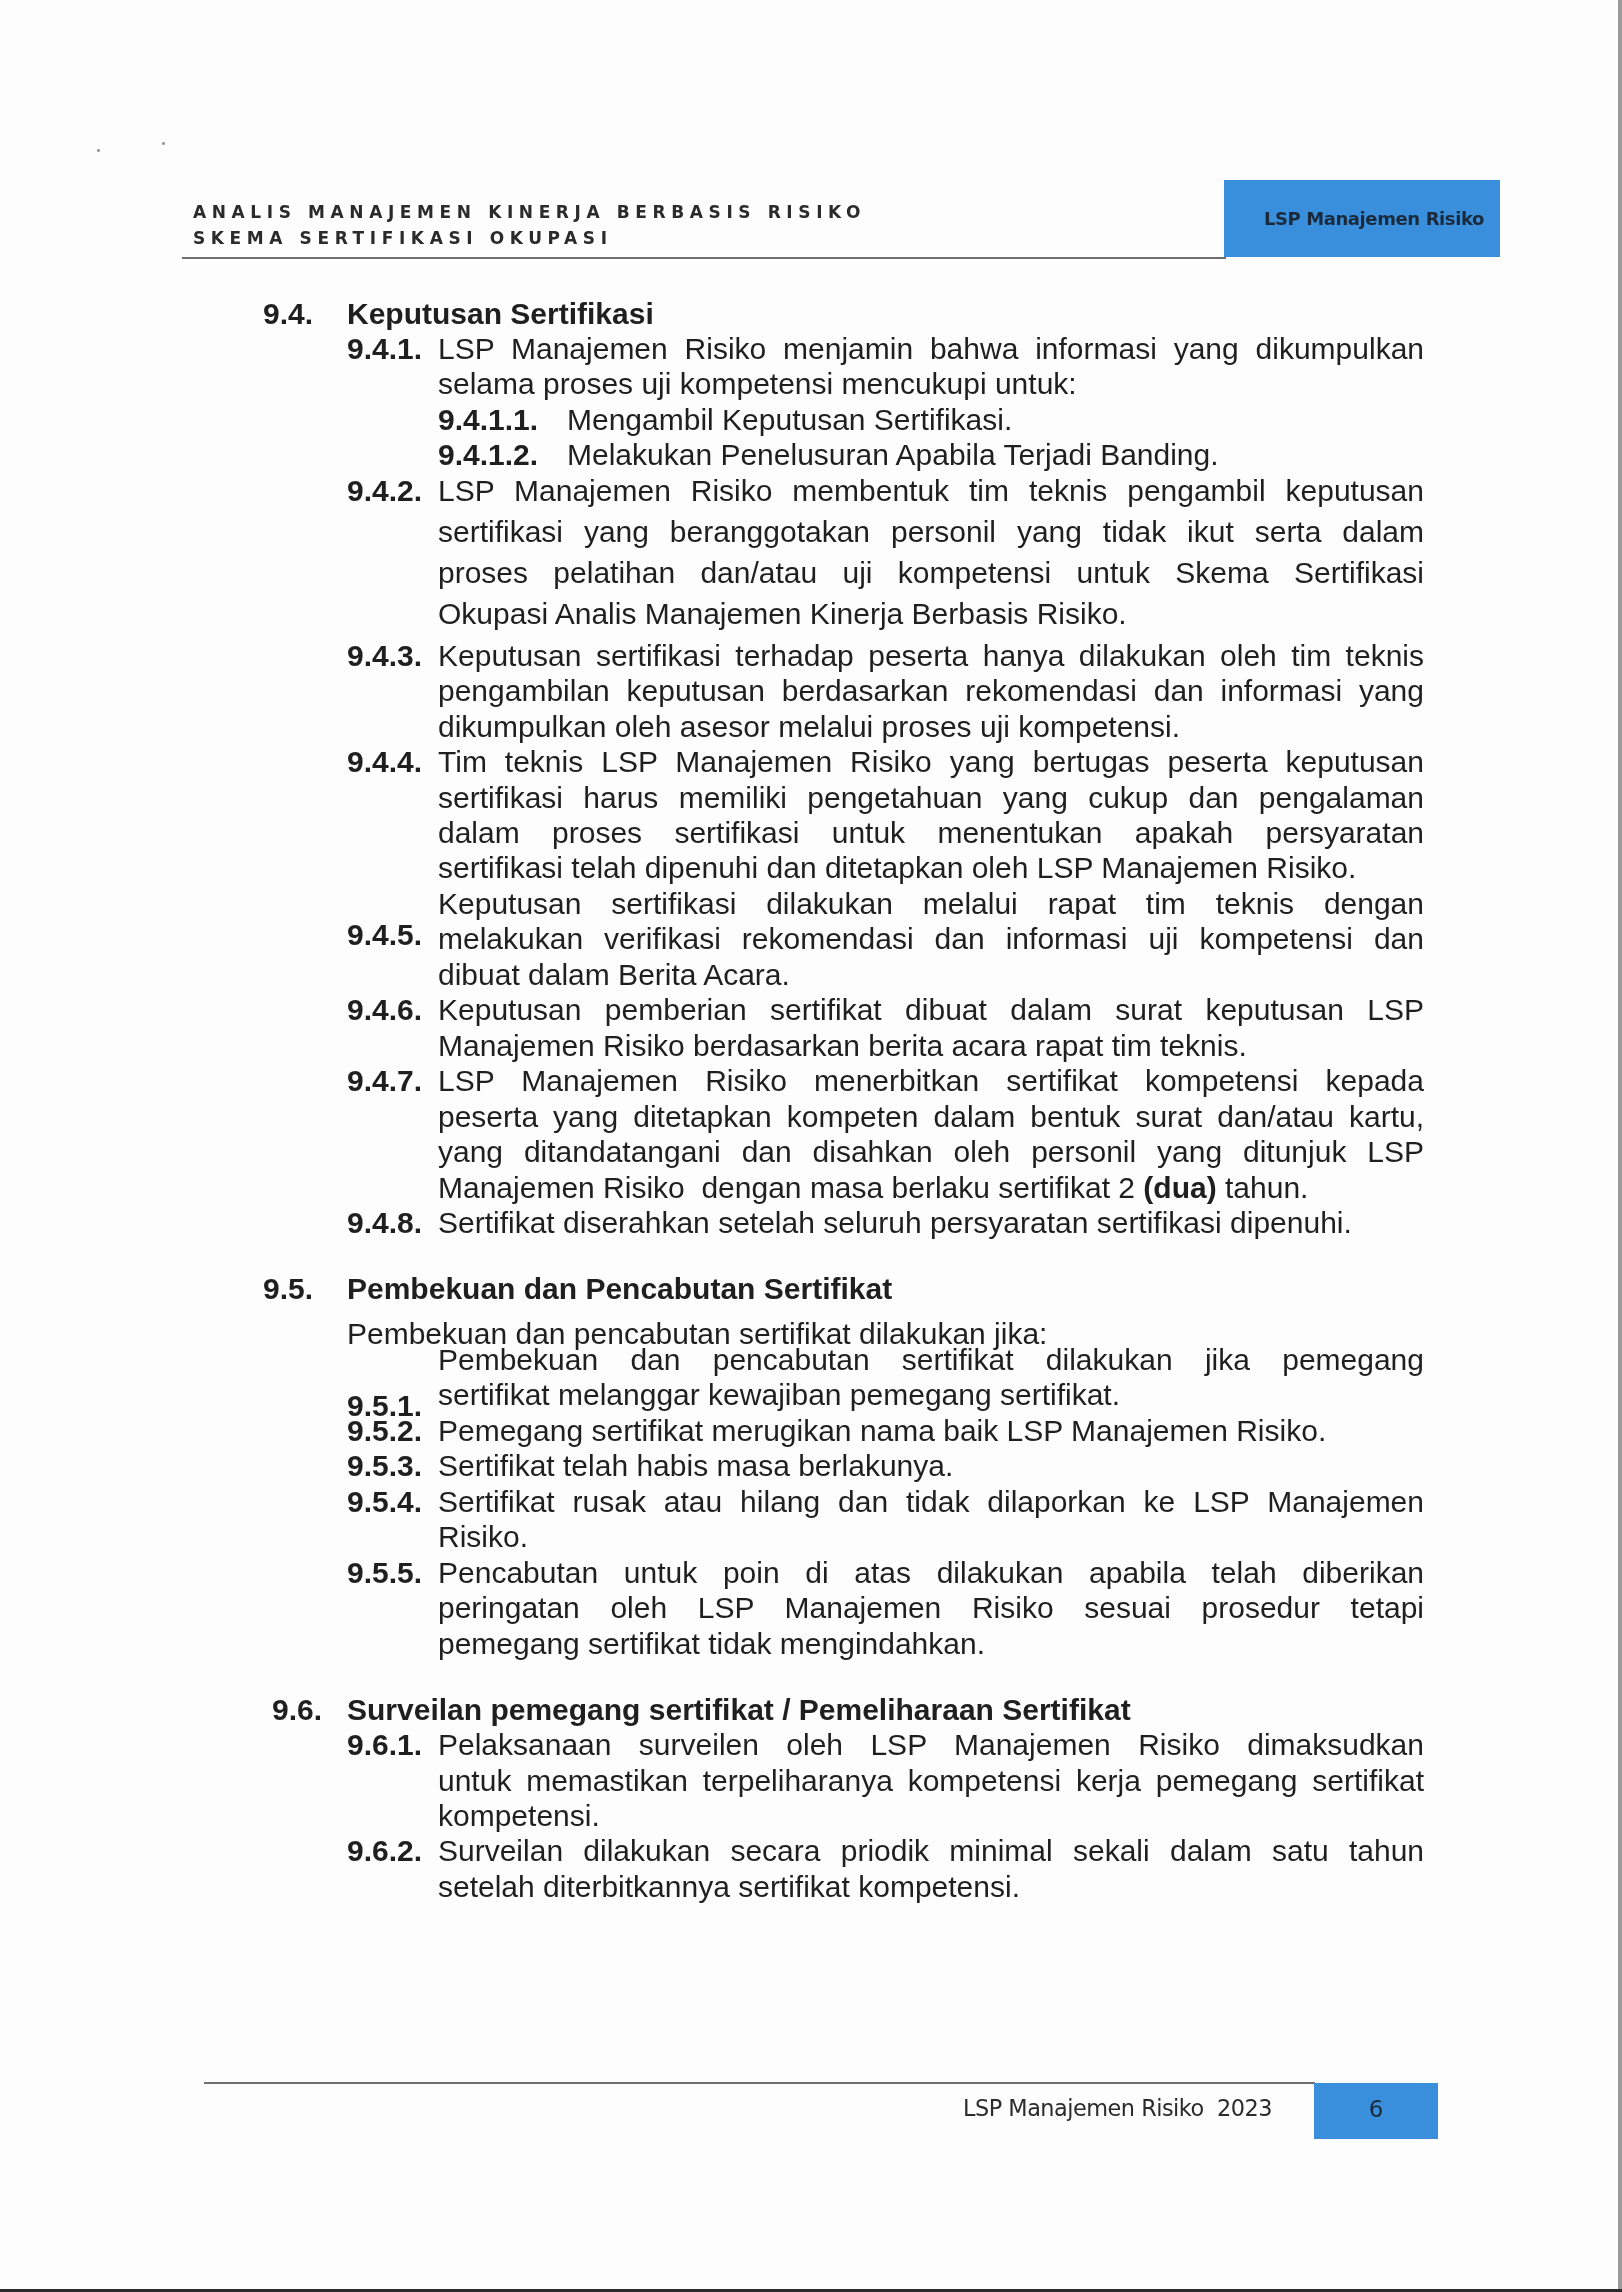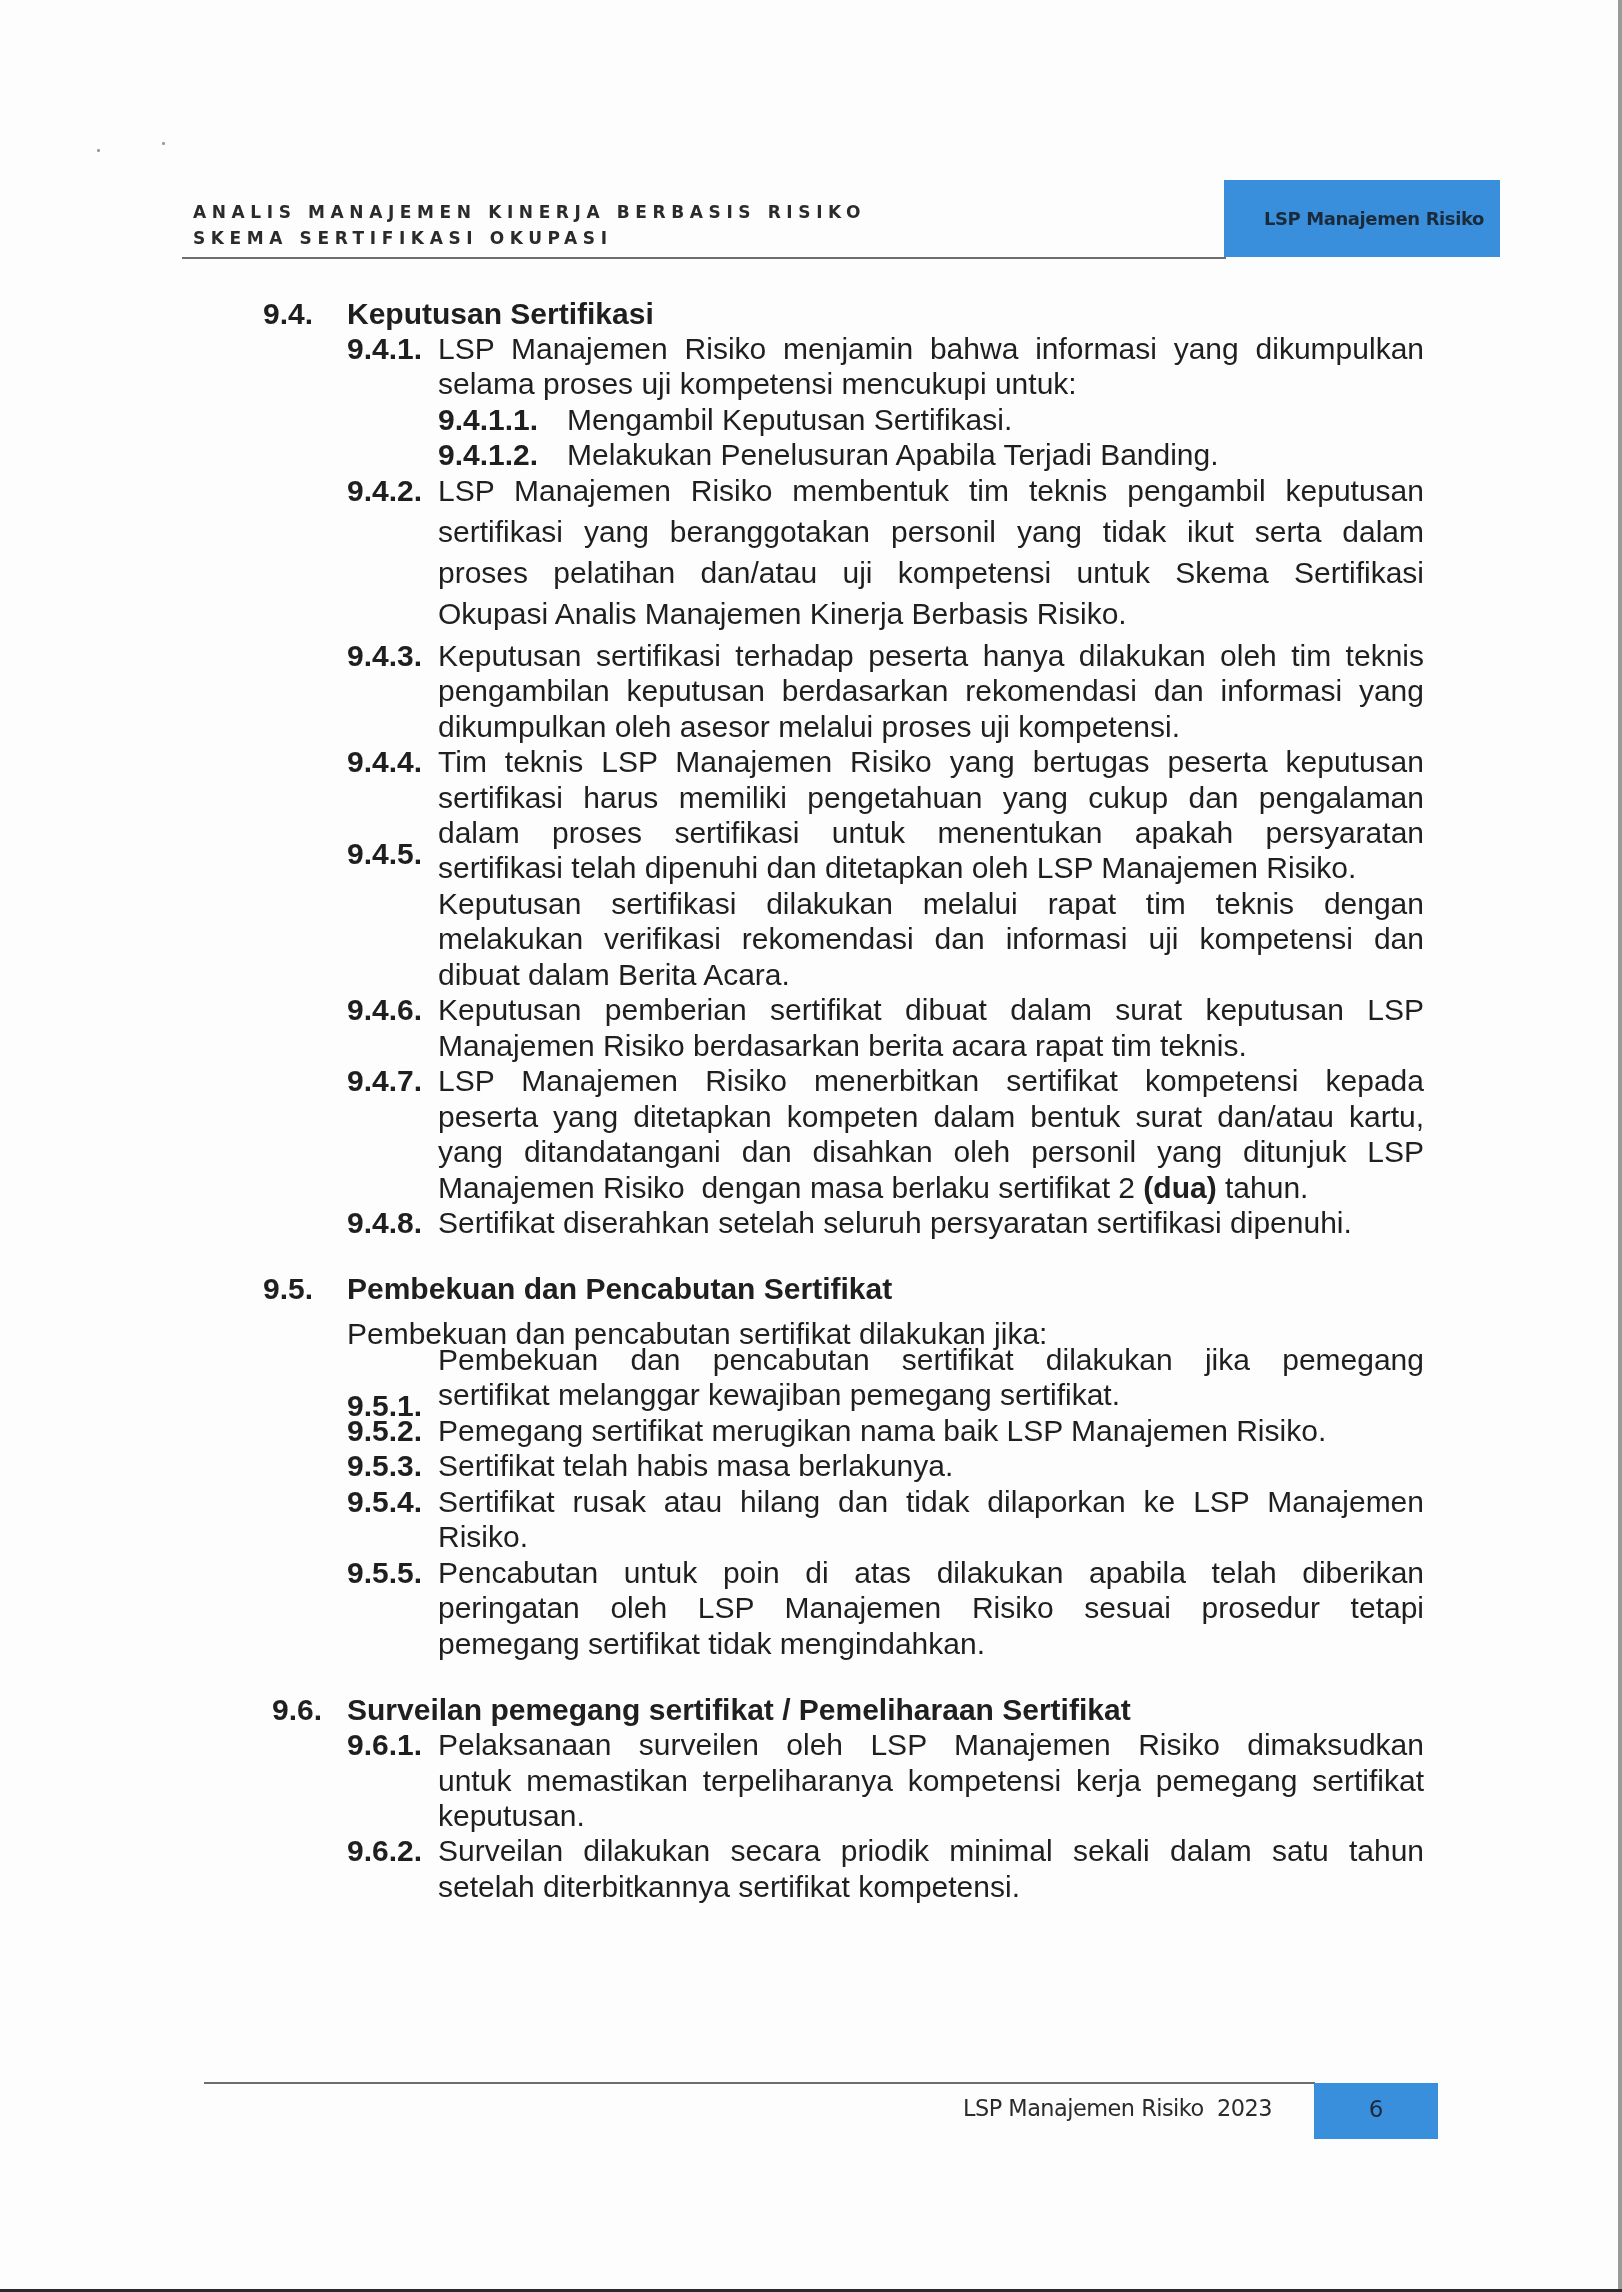--- a/index.html
+++ b/index.html
@@ -66,21 +66,21 @@
     <div class="line" style="left: 438px; top: 596px;">Okupasi Analis Manajemen Kinerja Berbasis Risiko.</div>
     <div class="line num" style="left: 347px; top: 638px;">9.4.3.</div>
     <div class="line just" style="left: 438px; top: 638px; width: 986px;">Keputusan sertifikasi terhadap peserta hanya dilakukan oleh tim teknis</div>
     <div class="line just" style="left: 438px; top: 673px; width: 986px;">pengambilan keputusan berdasarkan rekomendasi dan informasi yang</div>
     <div class="line" style="left: 438px; top: 709px;">dikumpulkan oleh asesor melalui proses uji kompetensi.</div>
     <div class="line num" style="left: 347px; top: 744px;">9.4.4.</div>
     <div class="line just" style="left: 438px; top: 744px; width: 986px;">Tim teknis LSP Manajemen Risiko yang bertugas peserta keputusan</div>
     <div class="line just" style="left: 438px; top: 780px; width: 986px;">sertifikasi harus memiliki pengetahuan yang cukup dan pengalaman</div>
     <div class="line just" style="left: 438px; top: 815px; width: 986px;">dalam proses sertifikasi untuk menentukan apakah persyaratan</div>
     <div class="line" style="left: 438px; top: 850px;">sertifikasi telah dipenuhi dan ditetapkan oleh LSP Manajemen Risiko.</div>
-    <div class="line num" style="left: 347px; top: 836px;">9.4.5.</div>
+    <div class="line num" style="left: 347px; top: 917px;">9.4.5.</div>
     <div class="line just" style="left: 438px; top: 886px; width: 986px;">Keputusan sertifikasi dilakukan melalui rapat tim teknis dengan</div>
     <div class="line just" style="left: 438px; top: 921px; width: 986px;">melakukan verifikasi rekomendasi dan informasi uji kompetensi dan</div>
     <div class="line" style="left: 438px; top: 957px;">dibuat dalam Berita Acara.</div>
     <div class="line num" style="left: 347px; top: 992px;">9.4.6.</div>
     <div class="line just" style="left: 438px; top: 992px; width: 986px;">Keputusan pemberian sertifikat dibuat dalam surat keputusan LSP</div>
     <div class="line" style="left: 438px; top: 1028px;">Manajemen Risiko berdasarkan berita acara rapat tim teknis.</div>
     <div class="line num" style="left: 347px; top: 1063px;">9.4.7.</div>
     <div class="line just" style="left: 438px; top: 1063px; width: 986px;">LSP Manajemen Risiko menerbitkan sertifikat kompetensi kepada</div>
     <div class="line just" style="left: 438px; top: 1099px; width: 986px;">peserta yang ditetapkan kompeten dalam bentuk surat dan/atau kartu,</div>
     <div class="line just" style="left: 438px; top: 1134px; width: 986px;">yang ditandatangani dan disahkan oleh personil yang ditunjuk LSP</div>
@@ -102,21 +102,21 @@
     <div class="line" style="left: 438px; top: 1519px;">Risiko.</div>
     <div class="line num" style="left: 347px; top: 1555px;">9.5.5.</div>
     <div class="line just" style="left: 438px; top: 1555px; width: 986px;">Pencabutan untuk poin di atas dilakukan apabila telah diberikan</div>
     <div class="line just" style="left: 438px; top: 1590px; width: 986px;">peringatan oleh LSP Manajemen Risiko sesuai prosedur tetapi</div>
     <div class="line" style="left: 438px; top: 1626px;">pemegang sertifikat tidak mengindahkan.</div>
     <div class="line num" style="left: 272px; top: 1692px;">9.6.</div>
     <div class="line b" style="left: 347px; top: 1692px;">Surveilan pemegang sertifikat / Pemeliharaan Sertifikat</div>
     <div class="line num" style="left: 347px; top: 1727px;">9.6.1.</div>
     <div class="line just" style="left: 438px; top: 1727px; width: 986px;">Pelaksanaan surveilen oleh LSP Manajemen Risiko dimaksudkan</div>
     <div class="line just" style="left: 438px; top: 1763px; width: 986px;">untuk memastikan terpeliharanya kompetensi kerja pemegang sertifikat</div>
-    <div class="line" style="left: 438px; top: 1798px;">keputusan.</div>
+    <div class="line" style="left: 438px; top: 1798px;">kompetensi.</div>
     <div class="line num" style="left: 347px; top: 1833px;">9.6.2.</div>
     <div class="line just" style="left: 438px; top: 1833px; width: 986px;">Surveilan dilakukan secara priodik minimal sekali dalam satu tahun</div>
     <div class="line" style="left: 438px; top: 1869px;">setelah diterbitkannya sertifikat kompetensi.</div>
   </div>
 
 <div class="ftr-line"></div>
 <div class="ftr-text" style="white-space:pre">LSP Manajemen Risiko  2023</div>
 <div class="ftr-box">
   <span>6</span>
 </div>

